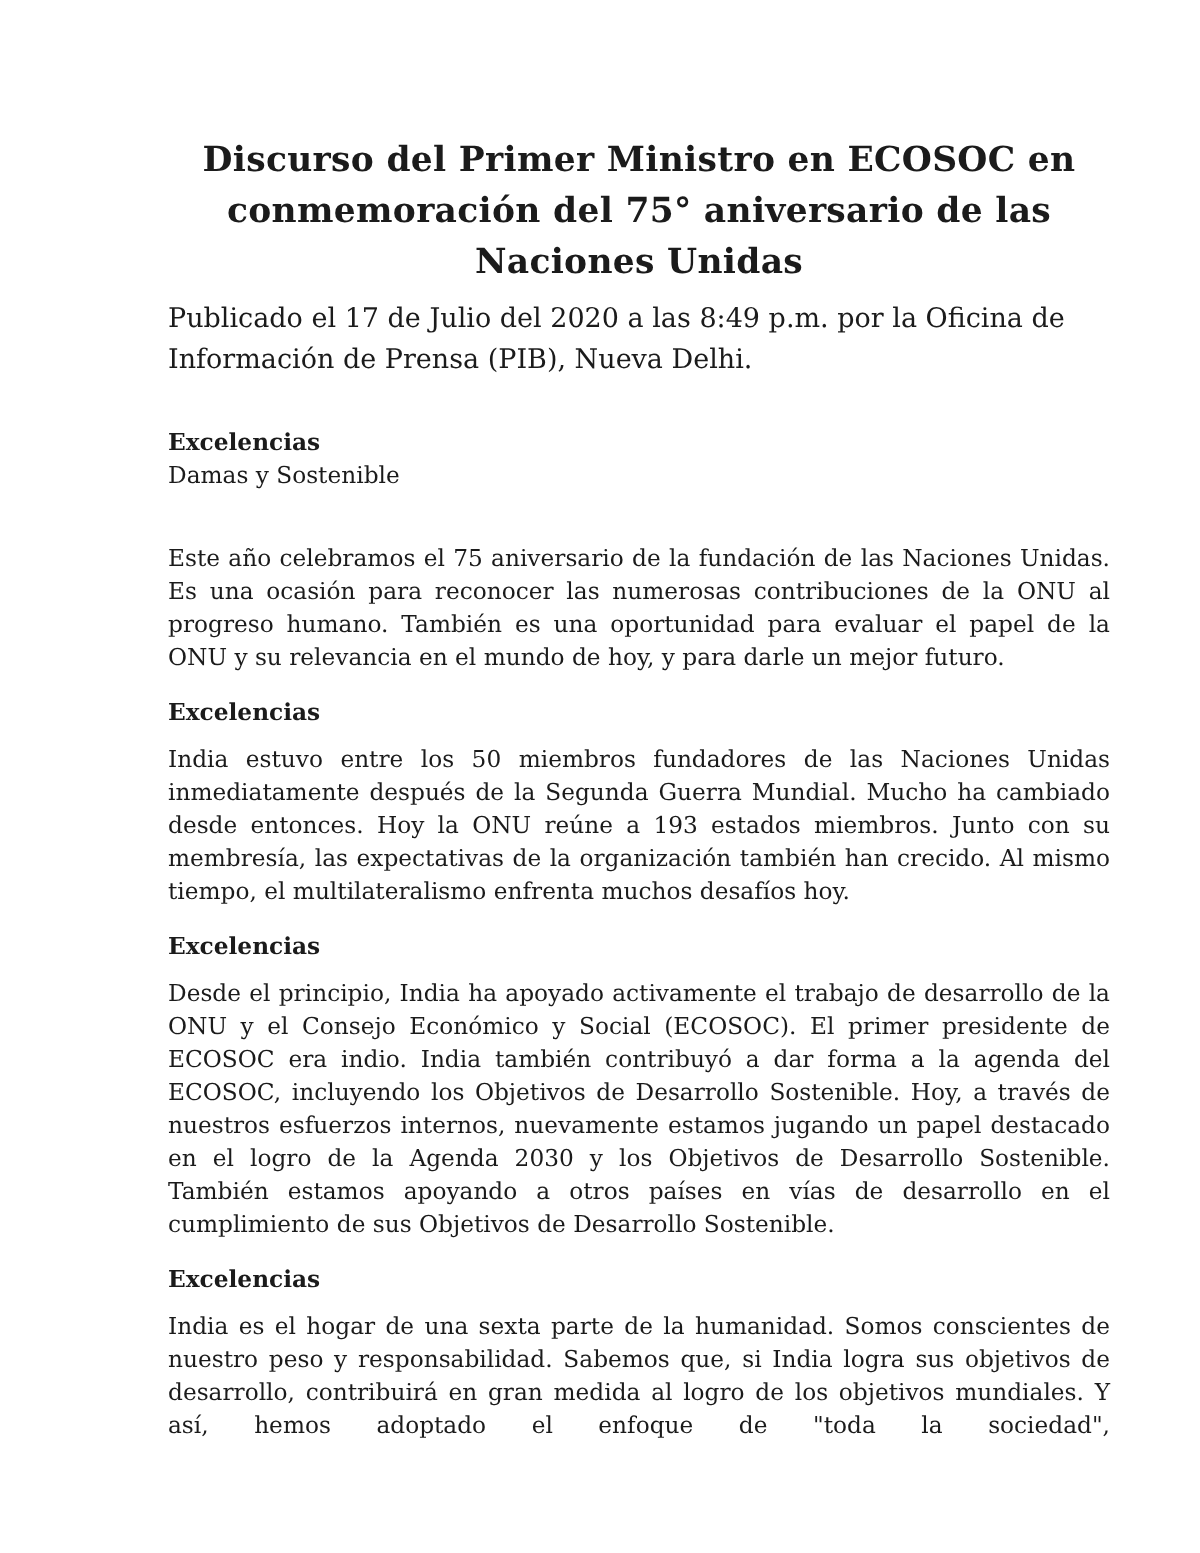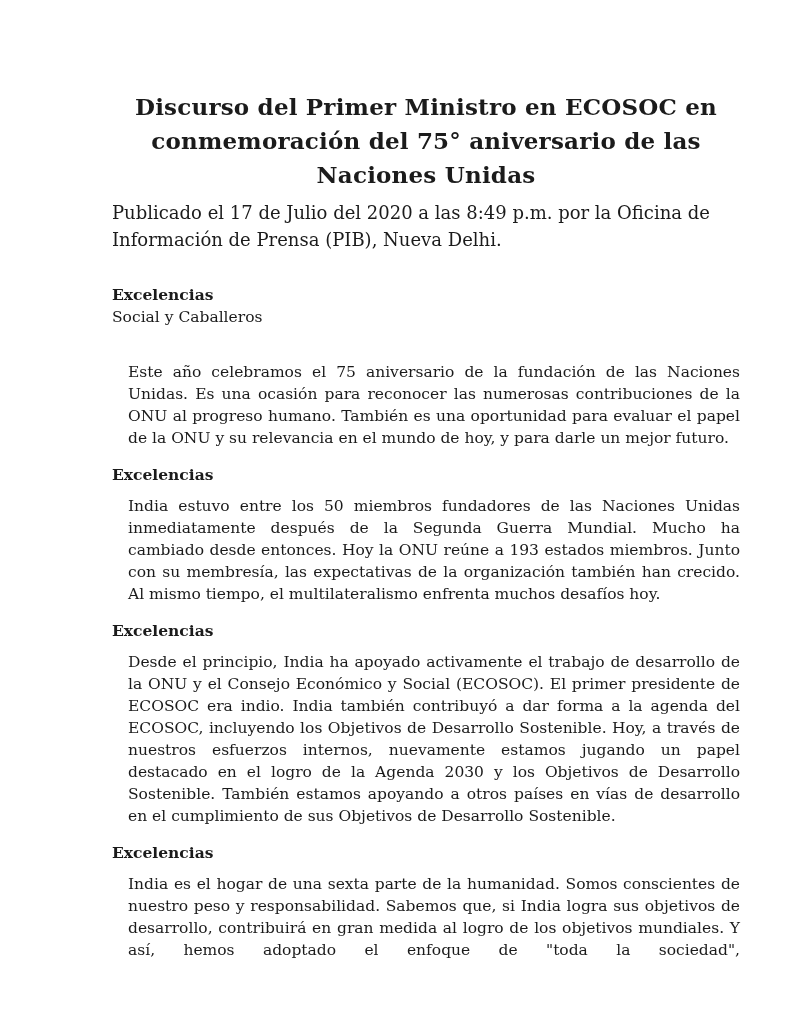--- a/index.html
+++ b/index.html
@@ -48,21 +48,21 @@
   }
   .salutation-line {
     margin: 0;
     font-size: 15.5px;
     line-height: 22px;
   }
   .para {
     font-size: 15.5px;
     line-height: 22px;
     text-align: justify;
-    margin: 0 0 14px 16px;
+    margin: 0 0 14px 0;
   }
   .para.first {
     margin-top: 33px;
   }
   .para.truncated {
     
     text-align-last: justify;
     margin-bottom: 0;
   }
   .sec-heading {
@@ -76,21 +76,21 @@
 <body>
 
 <div class="doc">
 
   <h1 class="doc-title">Discurso del Primer Ministro en ECOSOC en conmemoración del 75° aniversario de las Naciones Unidas</h1>
 
   <p class="doc-subtitle">Publicado el 17 de Julio del 2020 a las 8:49 p.m. por la Oficina de Información de Prensa (PIB), Nueva Delhi.</p>
 
   <div class="salutation">
     <p class="salutation-heading">Excelencias</p>
-    <p class="salutation-line">Social y Caballeros</p>
+    <p class="salutation-line">Damas y Sostenible</p>
   </div>
 
   <p class="para first">Este año celebramos el 75 aniversario de la fundación de las Naciones Unidas. Es una ocasión para reconocer las numerosas contribuciones de la ONU al progreso humano. También es una oportunidad para evaluar el papel de la ONU y su relevancia en el mundo de hoy, y para darle un mejor futuro.</p>
 
   <h2 class="sec-heading">Excelencias</h2>
   <p class="para">India estuvo entre los 50 miembros fundadores de las Naciones Unidas inmediatamente después de la Segunda Guerra Mundial. Mucho ha cambiado desde entonces. Hoy la ONU reúne a 193 estados miembros. Junto con su membresía, las expectativas de la organización también han crecido. Al mismo tiempo, el multilateralismo enfrenta muchos desafíos hoy.</p>
 
   <h2 class="sec-heading">Excelencias</h2>
   <p class="para">Desde el principio, India ha apoyado activamente el trabajo de desarrollo de la ONU y el Consejo Económico y Social (ECOSOC). El primer presidente de ECOSOC era indio. India también contribuyó a dar forma a la agenda del ECOSOC, incluyendo los Objetivos de Desarrollo Sostenible. Hoy, a través de nuestros esfuerzos internos, nuevamente estamos jugando un papel destacado en el logro de la Agenda 2030 y los Objetivos de Desarrollo Sostenible. También estamos apoyando a otros países en vías de desarrollo en el cumplimiento de sus Objetivos de Desarrollo Sostenible.</p>
 

